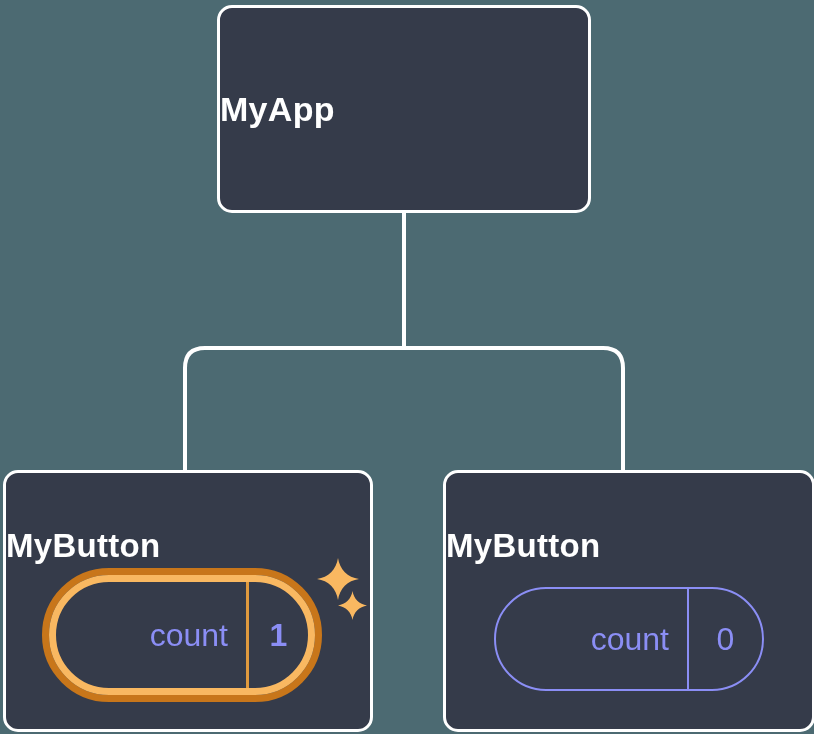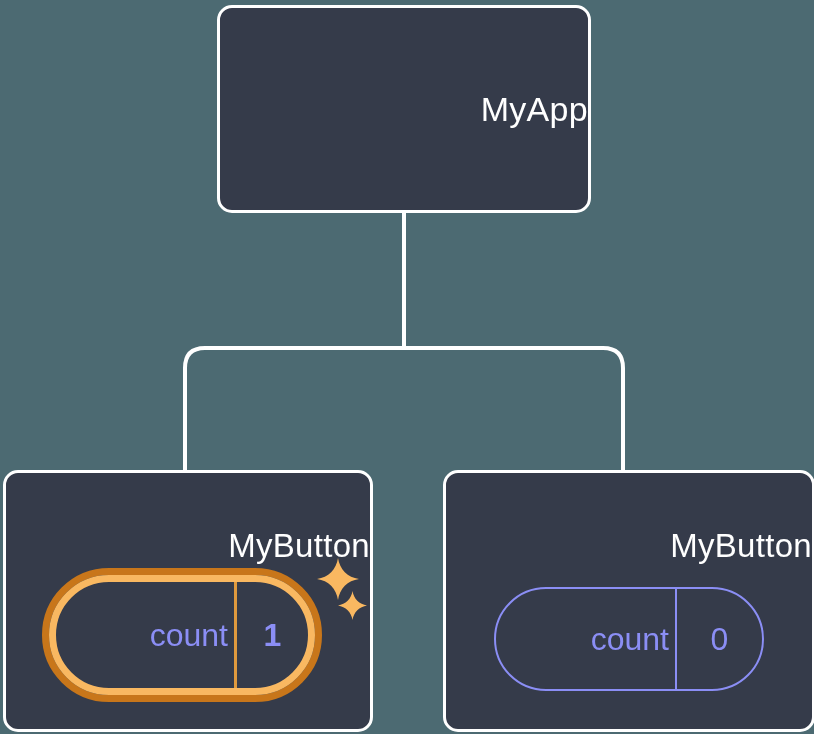--- a/index.html
+++ b/index.html
@@ -54,24 +54,24 @@
     left: 443px;
     top: 470px;
     width: 372px;
     height: 262px;
   }
 
   .node-title {
     position: absolute;
     left: 0;
     right: 0;
-    text-align: right;
+    text-align: left;
     color: #ffffff;
     font-size: 33px;
-    font-weight: 400;
+    font-weight: 700;
     letter-spacing: 0.3px;
     white-space: nowrap;
   }
   #node-root .node-title {
     top: 50%;
     transform: translateY(-50%);
     line-height: 1;
     font-size: 34px;
   }
   #node-child-left .node-title,
@@ -132,21 +132,21 @@
     display: flex;
     align-items: stretch;
     width: 100%;
     height: 100%;
   }
 
   .pill-key {
     display: flex;
     align-items: center;
     justify-content: flex-end;
-    padding-right: 6px;
+    padding-right: 18px;
     font-size: 32px;
     line-height: 1;
     white-space: nowrap;
   }
   .pill-val {
     display: flex;
     align-items: center;
     justify-content: center;
     font-size: 32px;
     line-height: 1;

